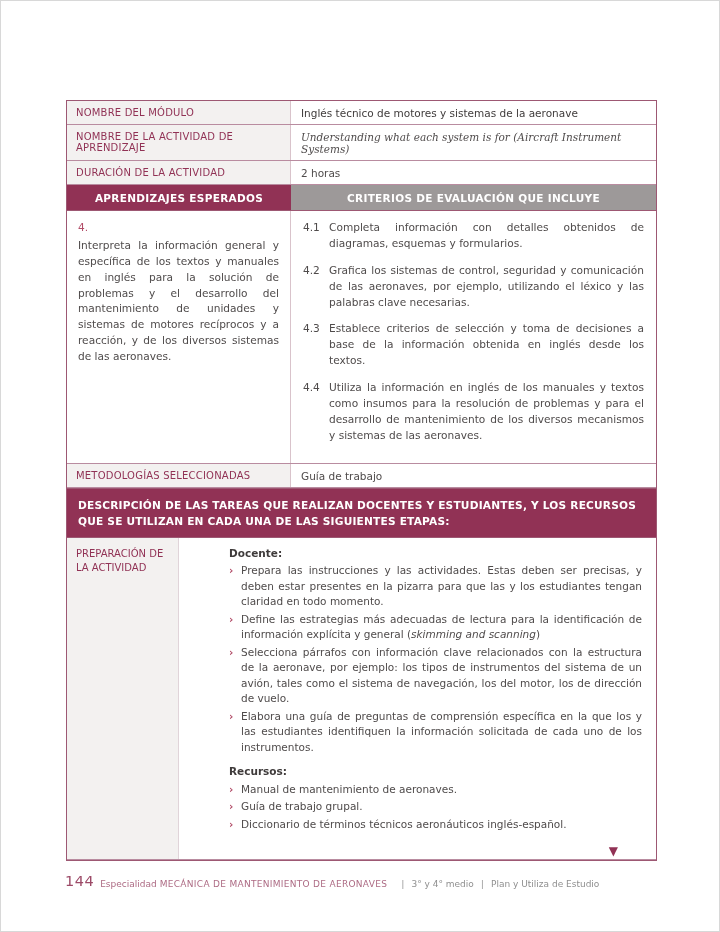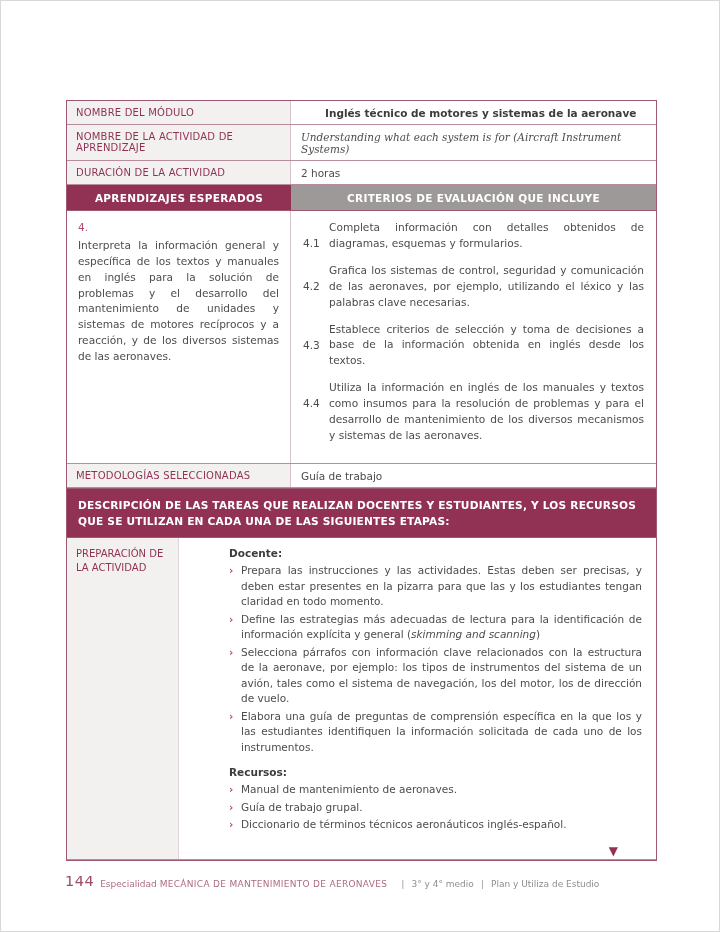--- a/index.html
+++ b/index.html
@@ -51,21 +51,21 @@
     border-right: 1px solid #d9c3cb;
     flex-shrink: 0;
   }
   .value-cell {
     flex: 1;
     background: #ffffff;
     color: #4f4b4b;
     font-size: 10.5px;
     padding: 6px 8px 5px 10px;
   }
-  .value-bold { font-weight: bold; color: #3f3b3b; margin-left: 24px; }
+  .value-bold { font-weight: normal; color: #3f3b3b; }
   .value-italic { font-style: italic; font-family: "DejaVu Serif", "Liberation Serif", serif; }
 
   .info-row { min-height: 23px; }
 
   
   .col-header-row { border-bottom: 1px solid #9d5873; }
   .col-header {
     color: #ffffff;
     font-size: 10.5px;
     font-weight: bold;
@@ -93,21 +93,21 @@
     flex: 1;
     padding: 9px 12px 8px 12px;
   }
   .criteria-item {
     display: flex;
     margin-bottom: 11px;
     font-size: 10.6px;
     color: #4f4b4b;
     line-height: 1.5;
   }
-  .criteria-number { width: 26px; flex-shrink: 0; margin-top: 16px; }
+  .criteria-number { width: 26px; flex-shrink: 0; }
   .criteria-text { flex: 1; text-align: justify; }
 
   
   .description-band {
     background: #913255;
     color: #ffffff;
     font-size: 10.6px;
     font-weight: bold;
     letter-spacing: 0.2px;
     line-height: 1.55;

